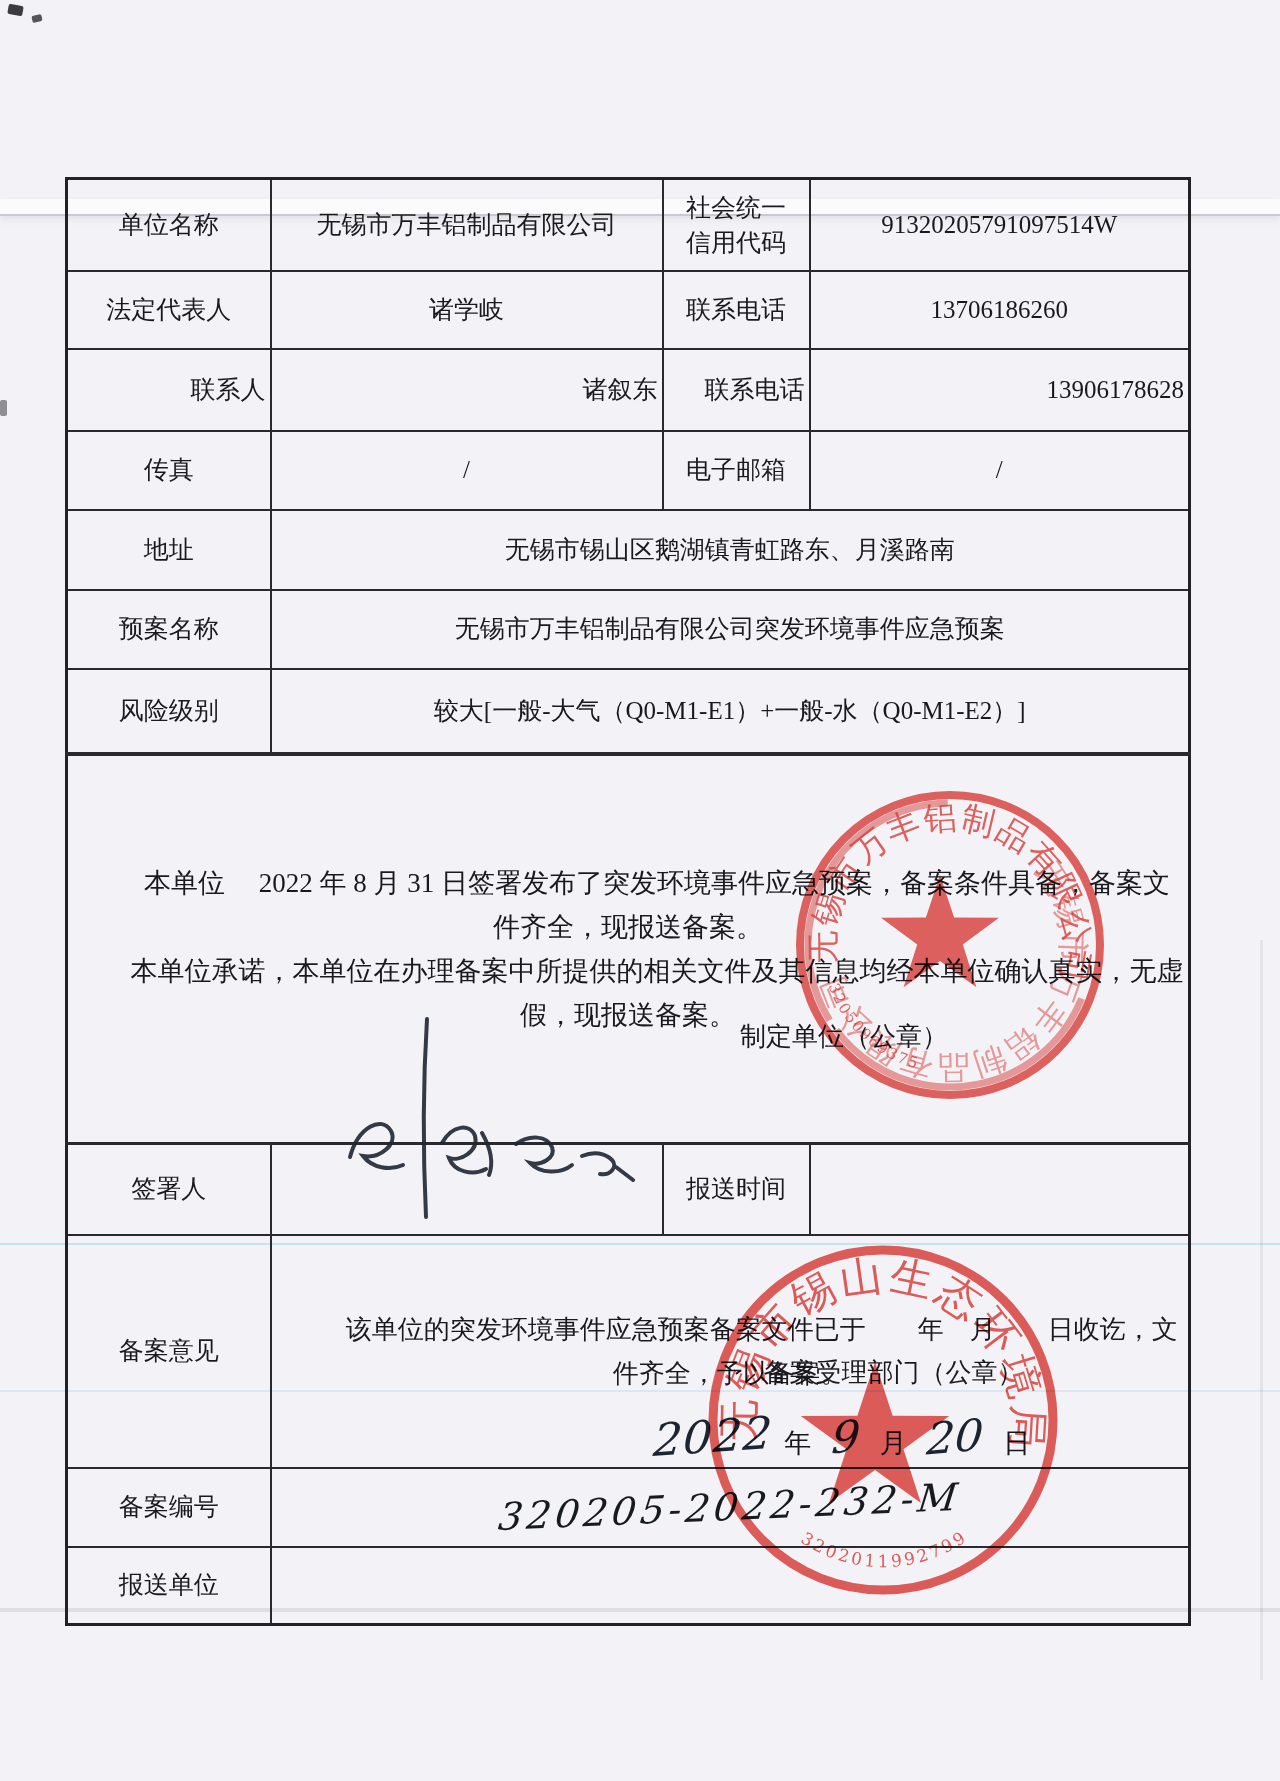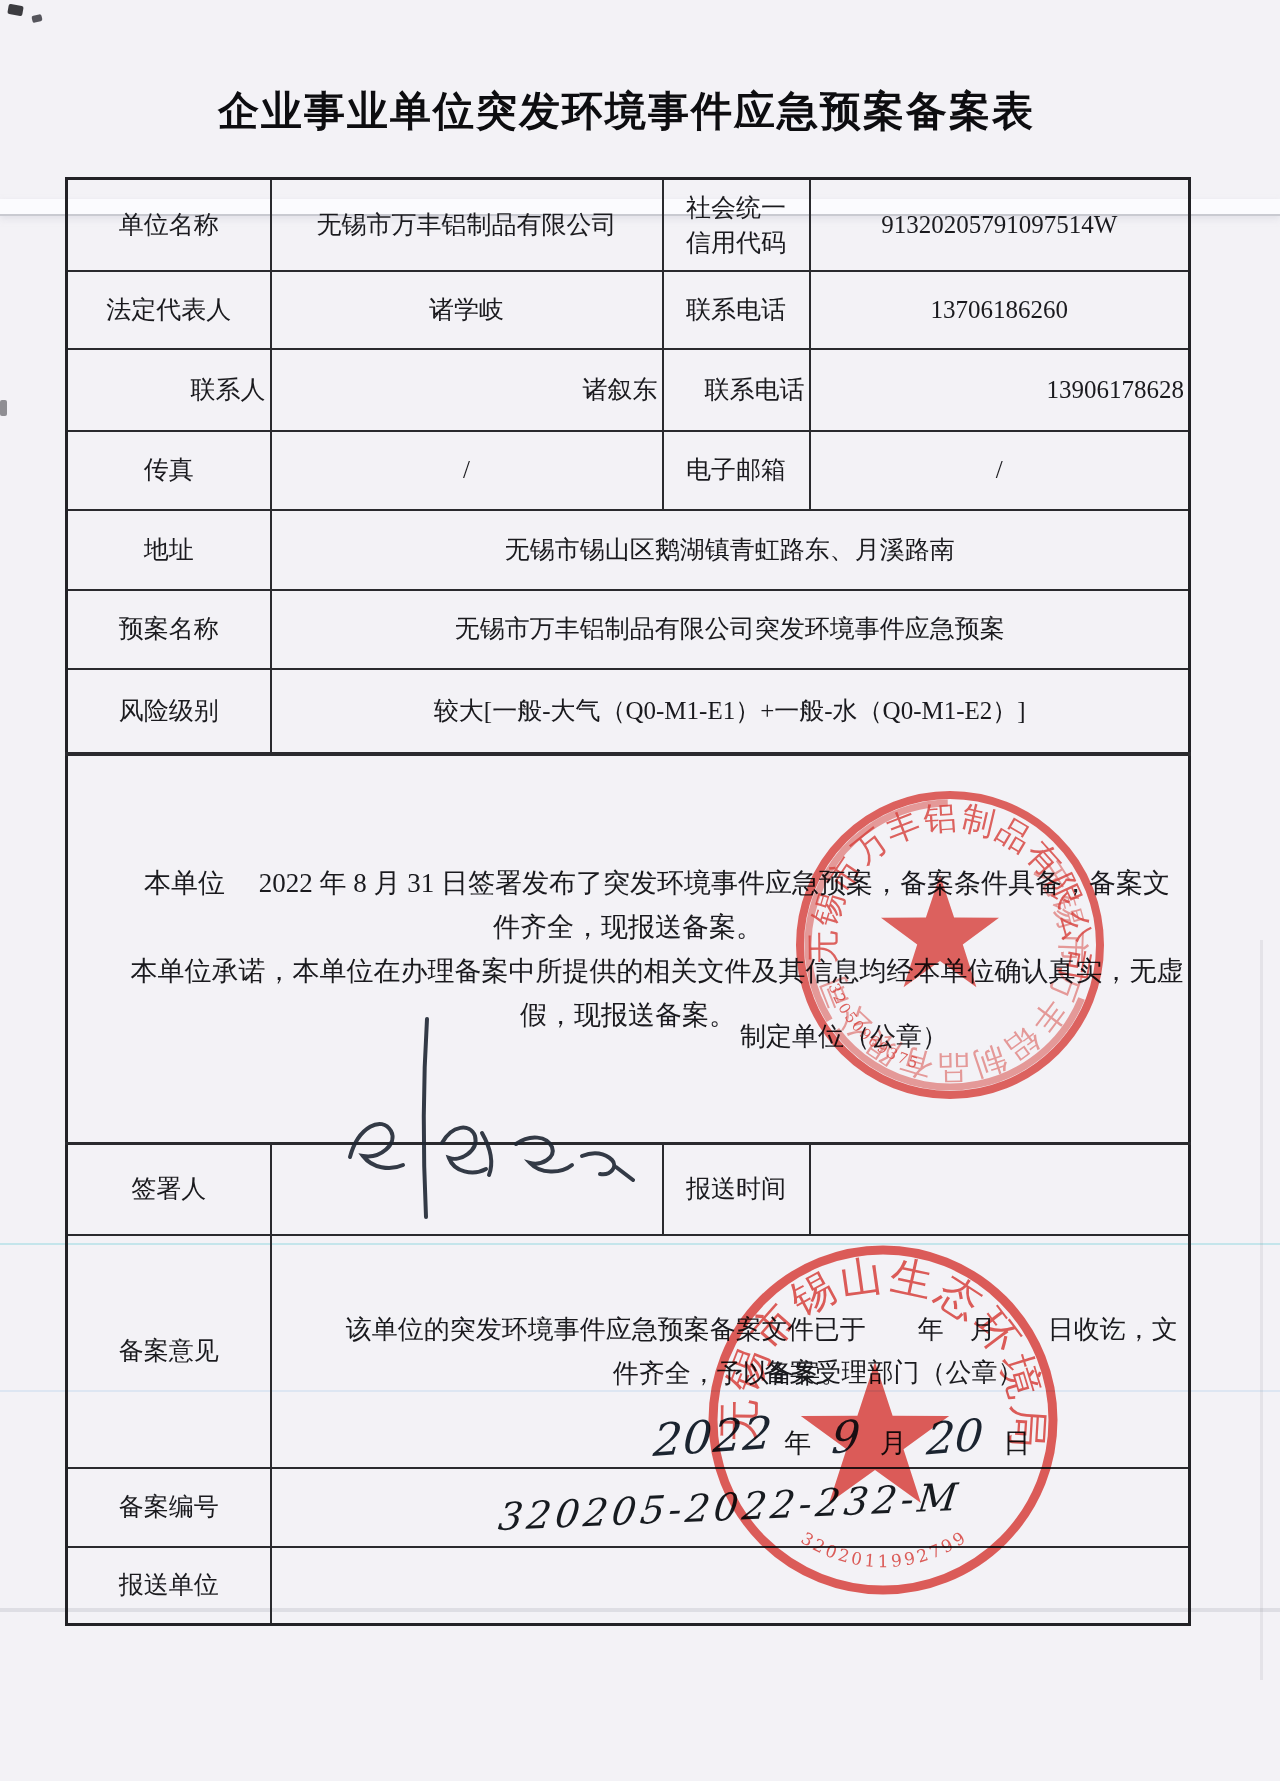--- a/index.html
+++ b/index.html
@@ -76,21 +76,20 @@
 
   <div class="scan-band"></div>
   <div class="scan-line-cyan"></div>
   <div class="scan-line-cyan2"></div>
   <div class="scan-streak"></div>
   <div class="fold-line"></div>
   <div class="mark1"></div>
   <div class="mark2"></div>
   <div class="mark3"></div>
 
-  <h1 class="title">企业事业单位突发环境事件应急预案备案表</h1>
 
   <table class="form">
     <colgroup>
         <col style="width:204px">
         <col style="width:392px">
         <col style="width:147px">
         <col style="width:380px">
       </colgroup>
     <tbody>
         <tr class="r1">

